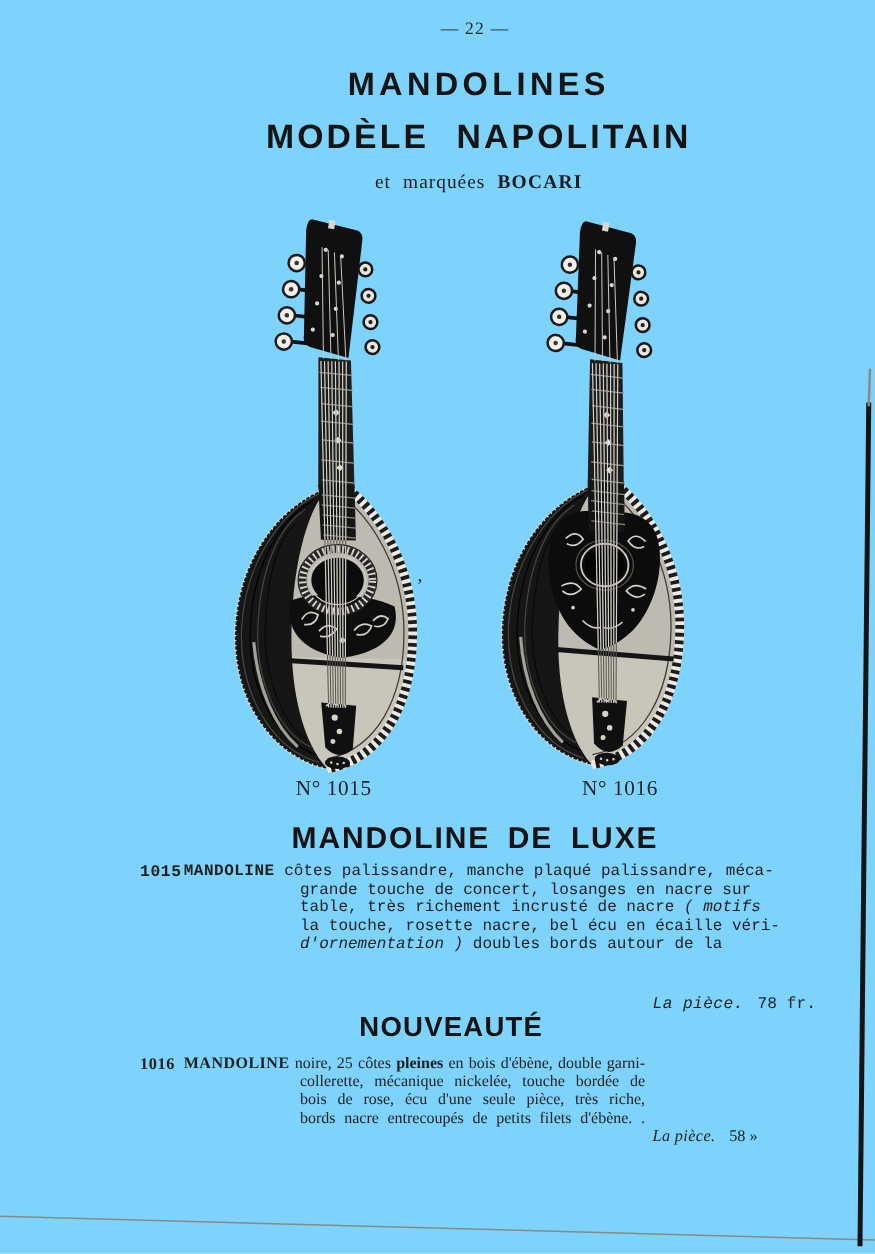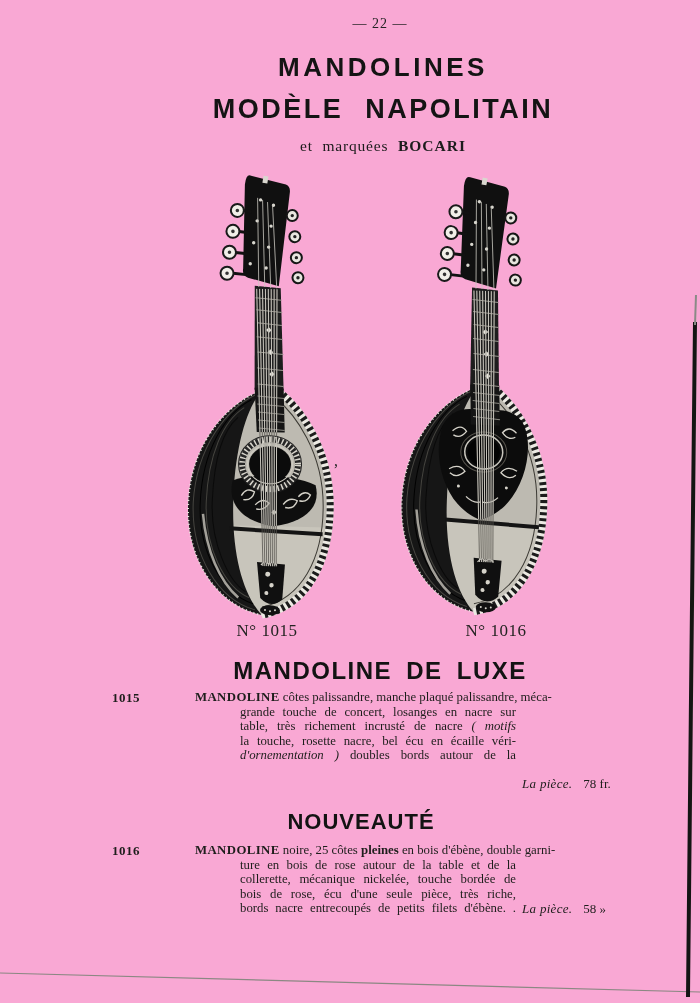--- a/index.html
+++ b/index.html
@@ -1,18 +1,18 @@
 <!DOCTYPE html>
 <html><head>
 <meta charset="utf-8">
 <style>
   html,body { margin:0; padding:0; }
   .page {
     position:relative; width:700px; height:1003px;
-    background:#f9a8d4; overflow:hidden;
+    background:#7dd3fc; overflow:hidden;
     font-family:"Liberation Serif", serif; color:#1e1e1c;
   }
   .abs { position:absolute; }
   .page-number {
     top:16px; left:30px; width:700px; text-align:center;
     font-size:14px; letter-spacing:1px; color:#232323;
   }
   .title {
     left:33px; width:700px; text-align:center; margin:0;
     font-family:"Liberation Sans", sans-serif; font-weight:bold; color:#141414;
@@ -34,29 +34,29 @@
   .sec-heading.h-luxe { top:657px; left:30px; width:700px; font-size:24px; letter-spacing:1.5px; word-spacing:6px; }
   .sec-heading.h-nouv { top:809px; left:11px; width:700px; font-size:22px; letter-spacing:1px; }
   .catalog-item { left:0; width:700px; }
   .item-no { position:absolute; left:112px; top:0; font-weight:bold; font-size:13px; letter-spacing:0.5px; }
   .item-text { position:absolute; left:240px; width:276px; font-size:12.8px; }
   .tline {
     white-space:nowrap; line-height:14.6px; height:14.6px;
     text-align:justify; text-align-last:justify;
   }
   .tline:first-child { margin-left:-93px; }
-  .label { font-weight:bold; letter-spacing:0.4px;margin-left:48px; }
+  .label { font-weight:bold; letter-spacing:0.4px; }
   .bold { font-weight:bold; }
   .italic { font-style:italic; }
   .sup { font-size:8.5px; vertical-align:4px; }
   .price { position:absolute; left:522px; white-space:nowrap; font-size:13px; }
   .price i { font-style:italic; letter-spacing:0.3px; }
   .price .price-val { margin-left:11px; }
-  .item-1015 { top:690px; height:120px; }
-  .item-1015 .price { top:86px; }
+  .item-1015 { top:690px; height:120px;font-family:Liberation Mono, monospace; }
+  .item-1015 .price { top:105px; }
   .item-1016 { top:843px; height:76px; }
   .item-1016 .price { top:58px; }
   .stray { top:452px; left:334px; font-size:16px; color:#2a2a2a; }
   svg.art { position:absolute; top:0; left:0; pointer-events:none; }
 </style>
 </head>
 <body>
 
 <div class="page">
 
@@ -381,21 +381,20 @@
       <i>La pièce.</i><span class="price-val">78 fr.</span>
     </div>
   </div>
 
   <h2 class="abs sec-heading h-nouv">NOUVEAUTÉ</h2>
 
   <div class="abs catalog-item item-1016">
     <span class="item-no">1016</span>
     <div class="item-text">
         <div class="tline"><span class="label">MANDOLINE</span><span> noire, 25 côtes </span><span class="bold">pleines</span><span> en bois d'ébène, double garni-</span></div>
-        <div class="tline"><span>ture en bois de rose autour de la table et de la</span></div>
         <div class="tline"><span>collerette, mécanique nickelée, touche bordée de</span></div>
         <div class="tline"><span>bois de rose, écu d'une seule pièce, très riche,</span></div>
         <div class="tline"><span>bords nacre entrecoupés de petits filets d'ébène. .</span></div>
       </div>
     <div class="price">
       <i>La pièce.</i><span class="price-val">58 »</span>
     </div>
   </div>
 
   <span class="abs stray">,</span>

